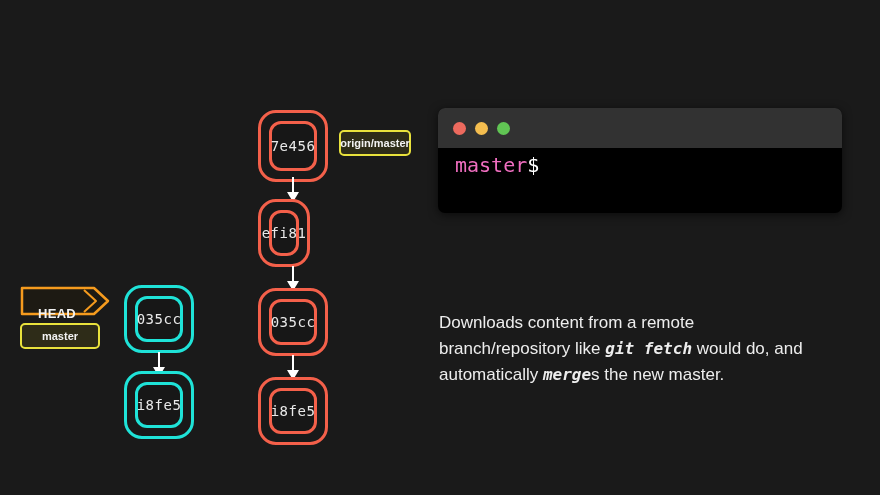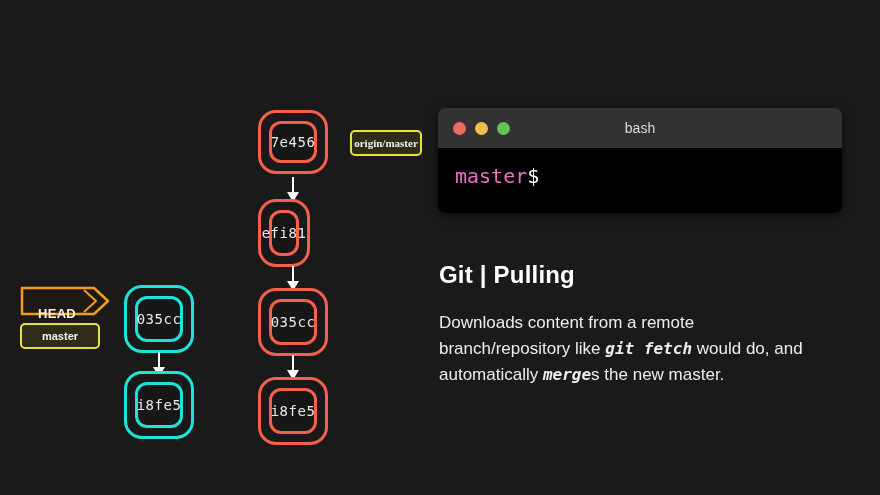--- a/index.html
+++ b/index.html
@@ -123,21 +123,21 @@
     position: absolute;
     left: 0; right: 0;
     text-align: center;
     font-size: 14px;
     color: #dcdcdc;
     pointer-events: none;
   }
   .term-body {
     background: #000;
     height: 50px;
-    padding: 18px 0 0 17px;
+    padding: 7px 0 0 17px;
     box-sizing: border-box;
   }
   .prompt {
     font-family: "DejaVu Sans Mono", "Liberation Mono", monospace;
     font-size: 20px;
     line-height: 1;
     white-space: pre;
   }
   .prompt .branch { color: #f06ec0; }
   .prompt .sigil { color: #ffffff; }
@@ -197,25 +197,25 @@
       <path d="M3,15 L15,15 L9,25 Z" fill="#ffffff"></path>
     </svg>
   </div>
 
   <div class="node teal" style="left:124px; top:371px; width:70px; height:68px;">
     <div class="inner">
       <span class="sha">i8fe5</span>
     </div>
   </div>
 
-  <div class="ref-box" style="left:350px; top:130px; width:72px; height:26px;font-family:Liberation Serif, serif;">
+  <div class="ref-box" style="left:339px; top:130px; width:72px; height:26px;">
     <span>origin/master</span>
   </div>
 
-  <div class="node" style="left:258px; top:110px; width:70px; height:64px;">
+  <div class="node" style="left:258px; top:110px; width:70px; height:72px;">
     <div class="inner">
       <span class="sha">7e456</span>
     </div>
   </div>
 
   <div class="arrow" style="left:284px; top:177px; width:18px; height:26px;">
     <svg width="18" height="26" viewBox="0 0 18 26">
       <line x1="9" y1="0" x2="9" y2="16" stroke="#ffffff" stroke-width="2"></line>
       <path d="M3,15 L15,15 L9,25 Z" fill="#ffffff"></path>
     </svg>
@@ -253,24 +253,22 @@
     </div>
   </div>
 
   <div class="terminal">
     <div class="term-bar">
       <div class="dots">
         <span class="dot r"></span>
         <span class="dot y"></span>
         <span class="dot g"></span>
       </div>
-      <div class="term-title">bash</div>
     </div>
     <div class="term-body">
       <div class="prompt"><span class="branch">master</span><span class="sigil">$</span></div>
     </div>
   </div>
 
-  <div class="heading">Git | Pulling</div>
 
   <div class="body-copy"><span>Downloads content from a remote branch/repository like </span><span class="mono">git fetch</span><span> would do, and automatically </span><span class="mono">merge</span><span>s the new master.</span></div>
 
 </div>
 
 </body></html>

